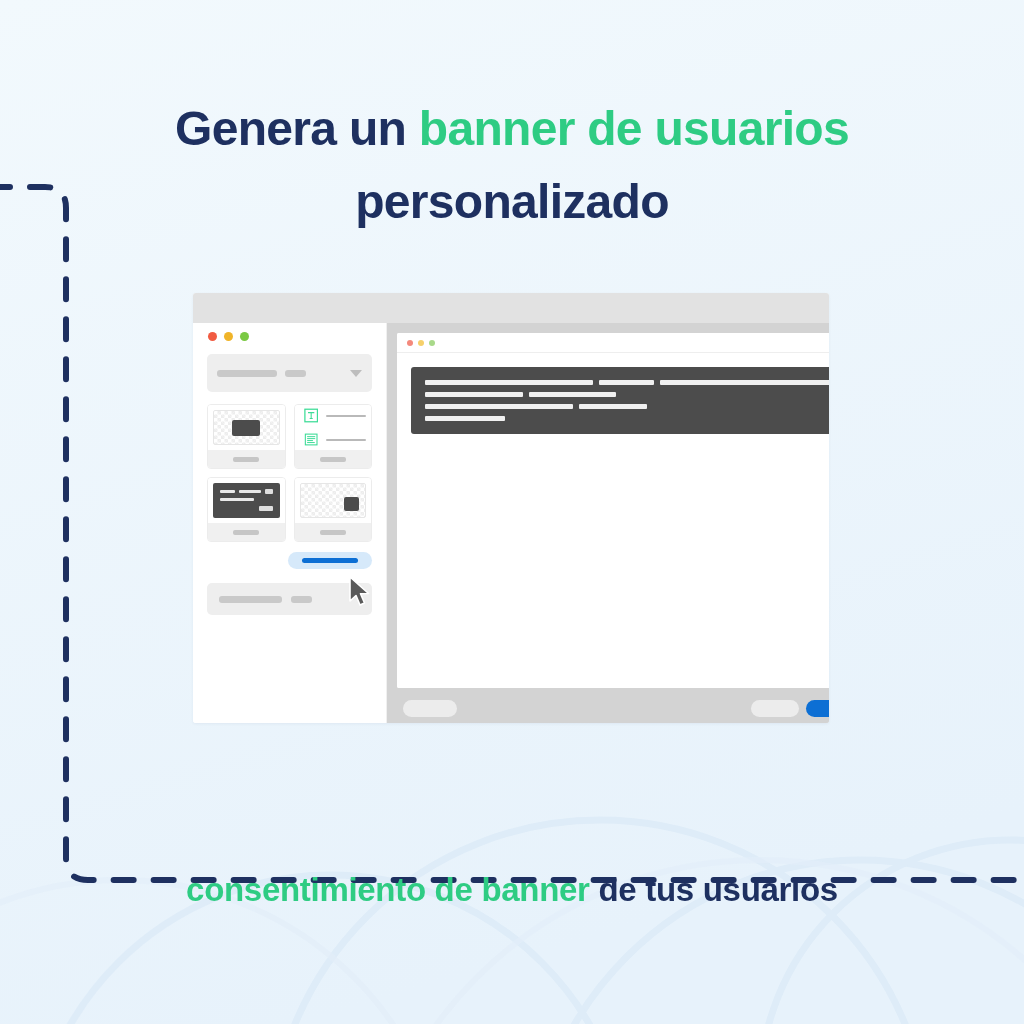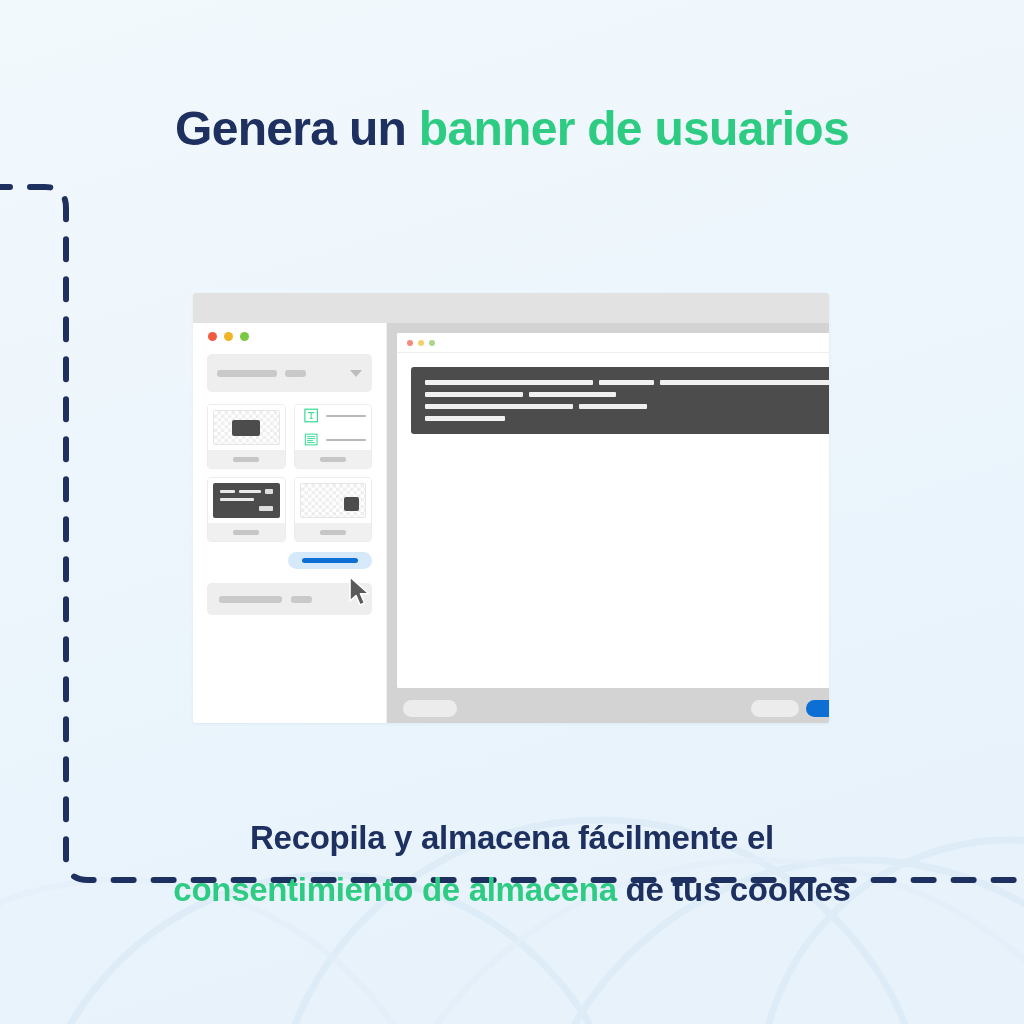--- a/index.html
+++ b/index.html
@@ -338,20 +338,21 @@
     <circle cx="760" cy="1260" r="400"></circle>
   </g>
 </svg>
 
 <svg class="dashed-bracket" viewBox="0 0 1024 1024" xmlns="http://www.w3.org/2000/svg">
   <path d="M -10 187 L 45 187 Q 66 187 66 208 L 66 858 Q 66 880 88 880 L 1034 880" fill="none" stroke="#1e3060" stroke-width="6" stroke-dasharray="20 20" stroke-linecap="round"></path>
 </svg>
 
 <h1 class="headline">
   <span>Genera un </span><span class="accent">banner de usuarios</span><br>
+  <span>personalizado</span>
 </h1>
 
 <div class="app-window">
 
   <div class="window-titlebar"></div>
 
   <div class="window-body">
 
     <div class="sidebar">
 
@@ -488,15 +489,15 @@
         <span class="tb-pill-right"></span>
         <span class="tb-pill-primary"></span>
       </div>
 
     </div>
 
   </div>
 </div>
 
 <h2 class="subline">
-  <span>Recopila y almacena fácilmente el</span><br>
-  <span class="accent">consentimiento de almacena</span><span> de tus cookies</span>
+  <br>
+  <span class="accent">consentimiento de banner</span><span> de tus usuarios</span>
 </h2>
 
 </body></html>

